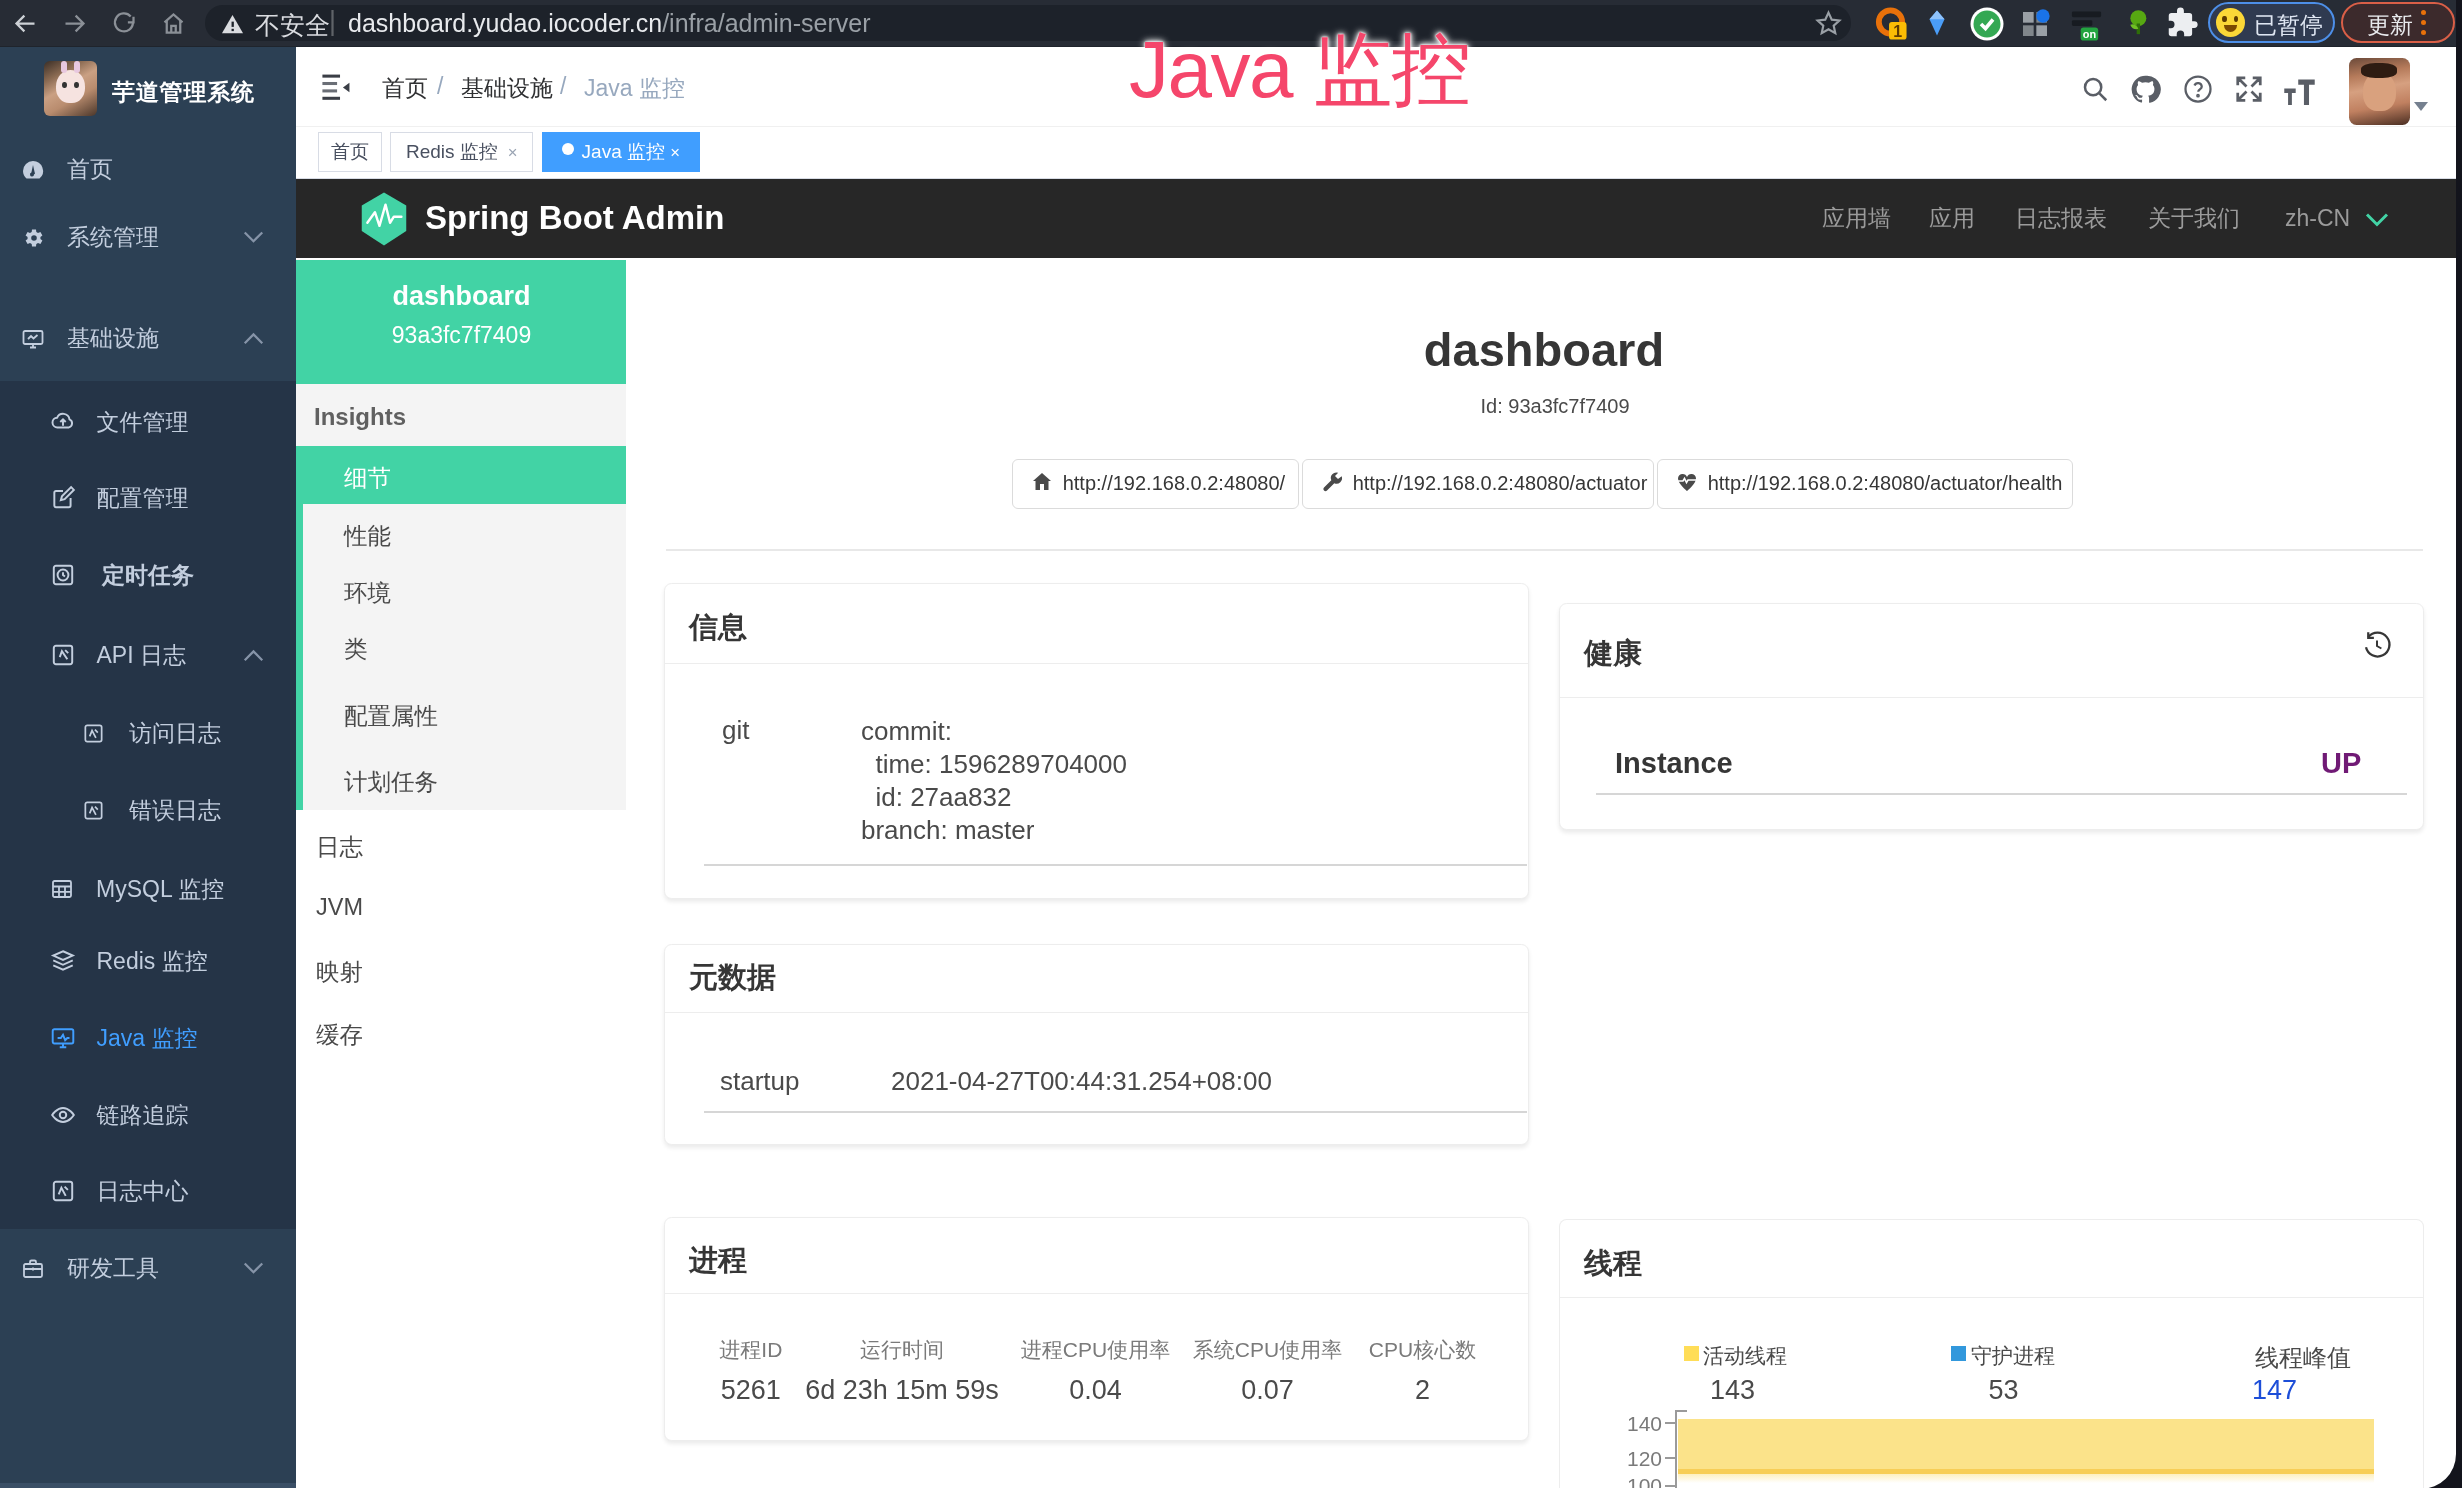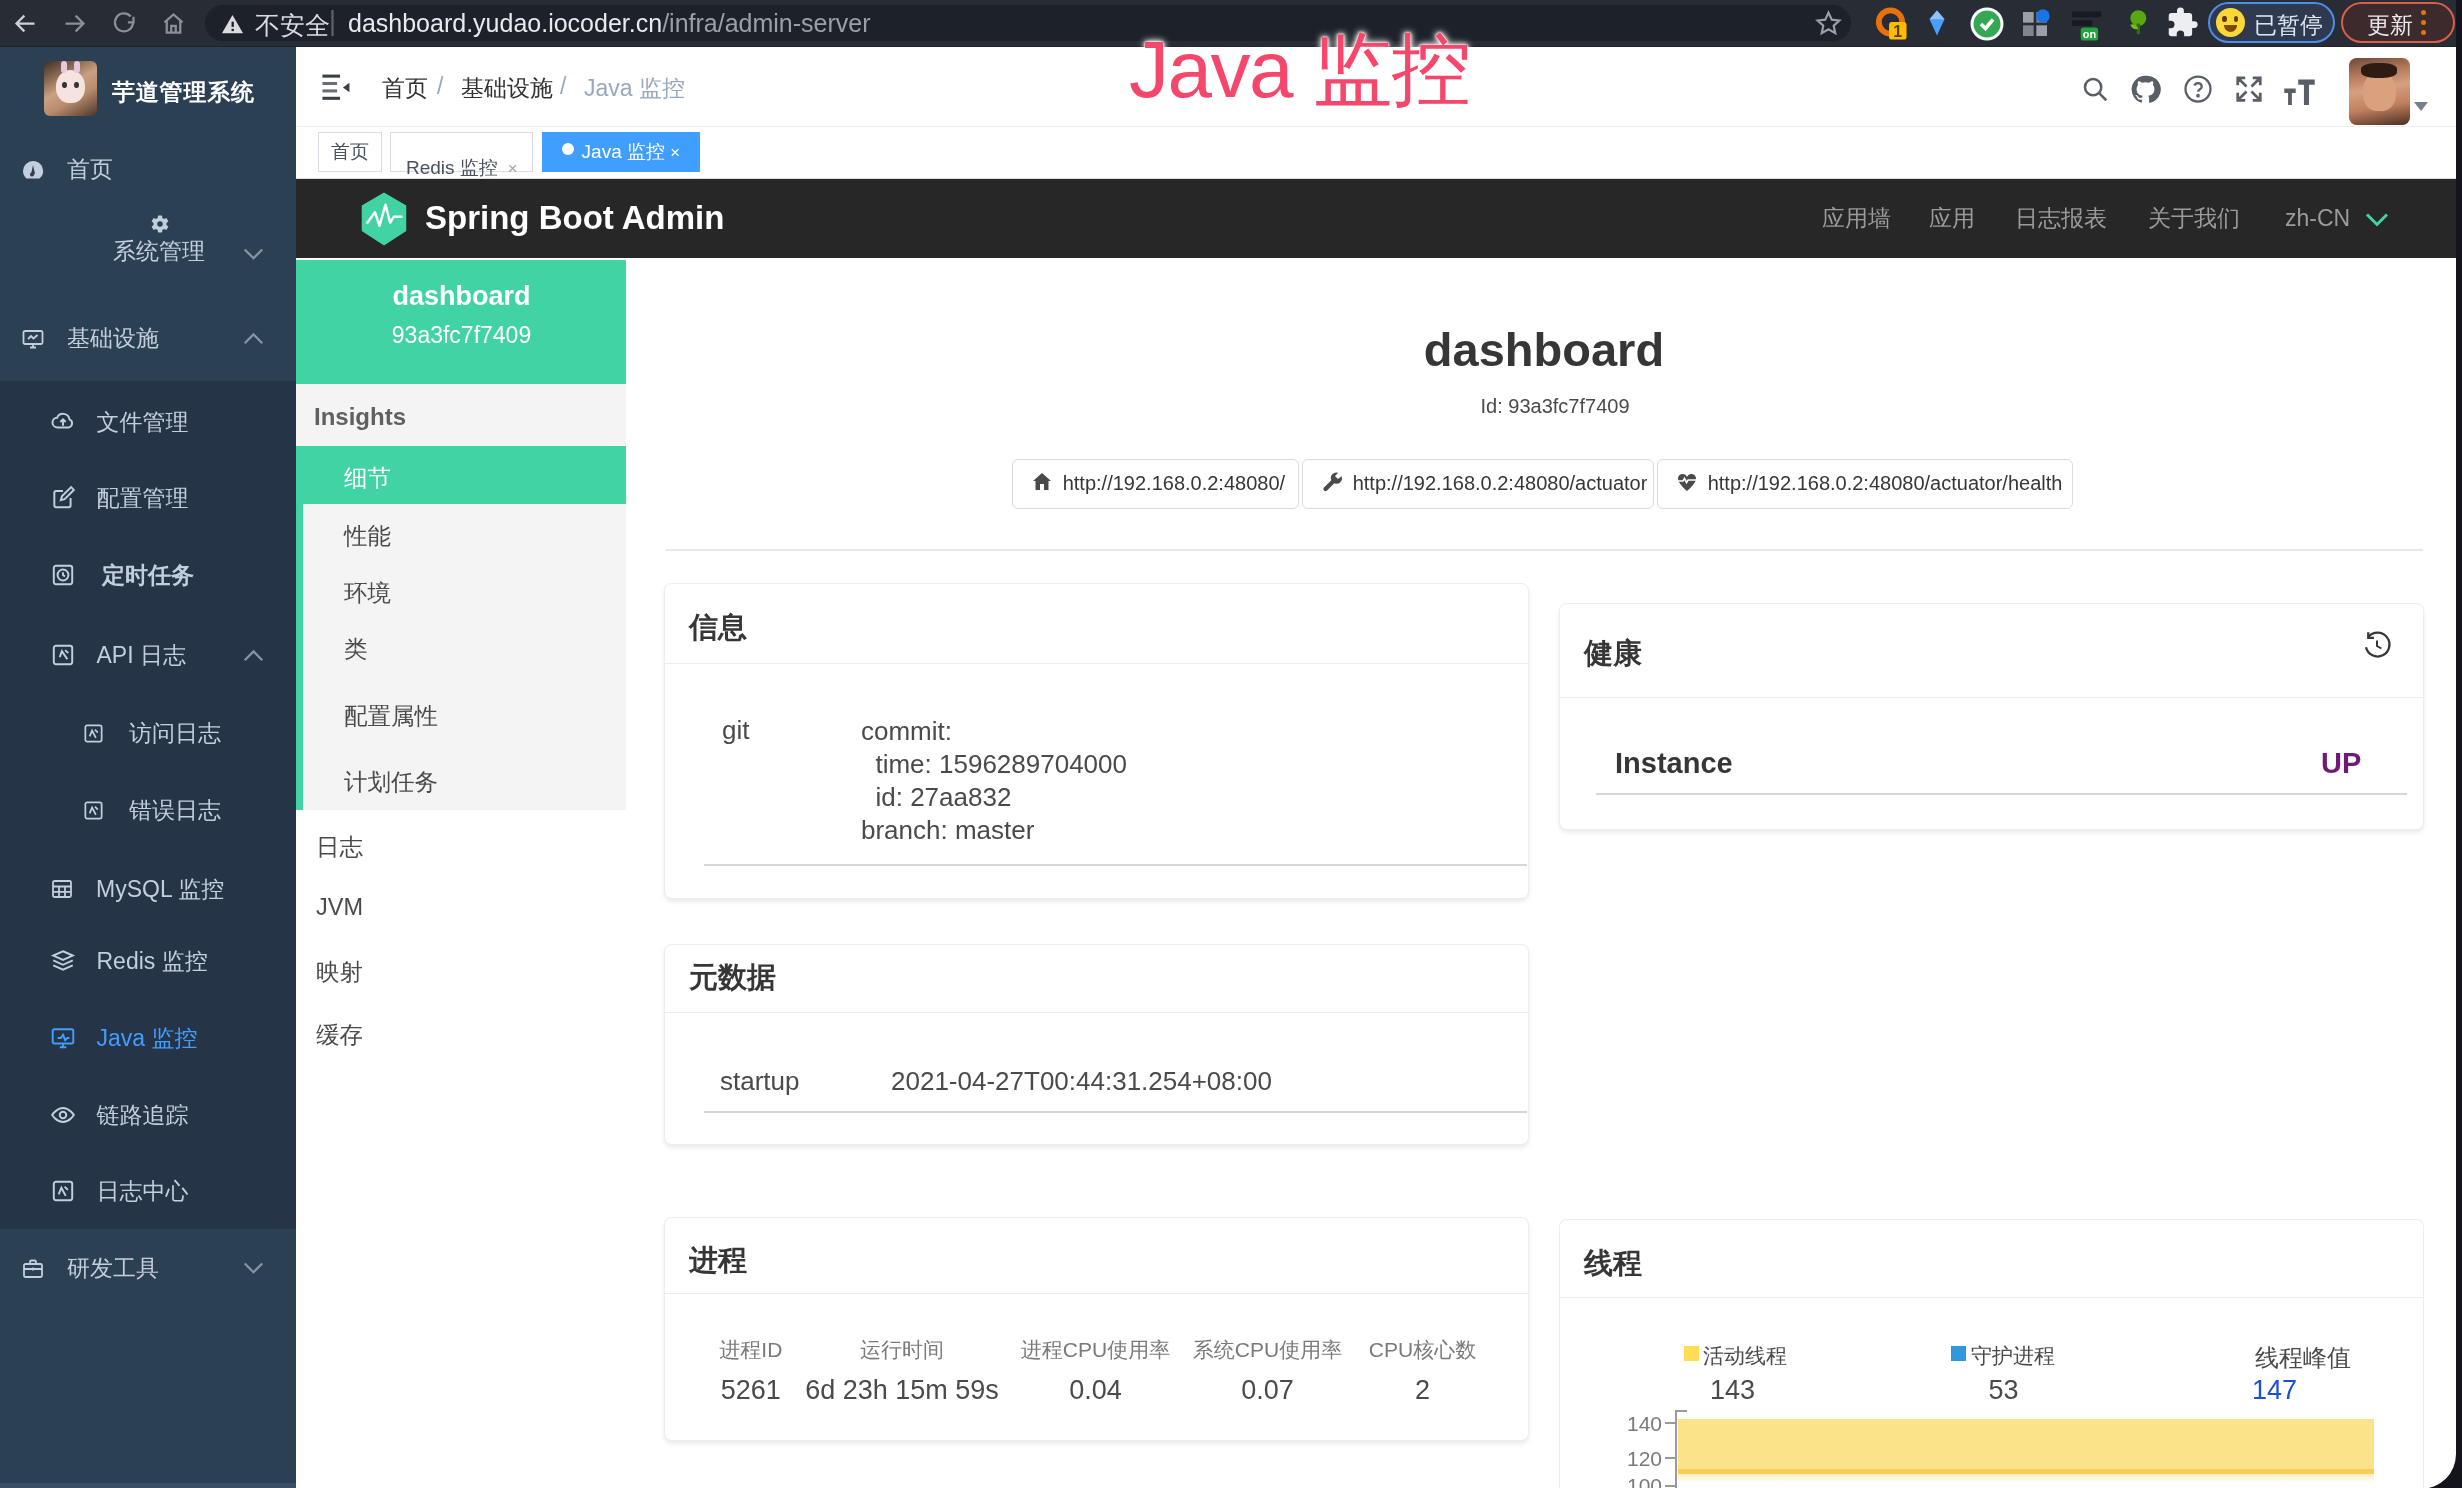--- a/index.html
+++ b/index.html
@@ -152,21 +152,21 @@
     </div>
     <div class="abs" style="left:112px;top:30px;font-size:23px;font-weight:bold;color:#fff;letter-spacing:0.8px;">芋道管理系统</div>
 
     <div class="mi" style="top:80px;height:85px;">
       <svg class="ic" style="margin-left:21px;" width="24" height="24" viewBox="0 0 24 24" fill="#c3cede">
           <path d="M12 3a10 10 0 0 0-10 10c0 3 1.4 5.8 3.5 7.6h13A10 10 0 0 0 12 3zm1 13.5a2 2 0 1 1-2.6-1.9L12 7l1.7 7.6c.2.3.3.6.3.9z"></path>
         </svg>
       <span style="margin-left:22px;">首页</span>
     </div>
 
-    <div class="mi" style="top:165px;height:85px;flex-direction:column;">
+    <div class="mi" style="top:148px;height:85px;">
       <svg class="ic" style="margin-left:21px;" width="24" height="24" viewBox="0 0 24 24" fill="#c3cede">
           <path d="M19.4 13a7.5 7.5 0 0 0 0-2l2-1.5-2-3.5-2.4 1a7.5 7.5 0 0 0-1.7-1L15 3.5h-4l-.3 2.5a7.5 7.5 0 0 0-1.7 1l-2.4-1-2 3.5 2 1.5a7.5 7.5 0 0 0 0 2l-2 1.5 2 3.5 2.4-1a7.5 7.5 0 0 0 1.7 1l.3 2.5h4l.3-2.5a7.5 7.5 0 0 0 1.7-1l2.4 1 2-3.5-2-1.5zM13 14.8a2.8 2.8 0 1 1 0-5.6 2.8 2.8 0 0 1 0 5.6z"></path>
         </svg>
       <span style="margin-left:22px;">系统管理</span>
       <svg class="abs" style="left:243px;top:35px;" width="21" height="13.7" viewBox="0 0 24 14" fill="none" stroke="#8694a8" stroke-width="2.6">
           <path d="M2 2l10 10L22 2"></path>
         </svg>
     </div>
 
     <div class="mi" style="top:249px;height:85px;">
@@ -312,21 +312,21 @@
 
     <div class="abs" style="left:2053px;top:11.4px;width:61px;height:67px;border-radius:7.6px;background:linear-gradient(170deg,#6b4a3a 0%,#b57a5a 25%,#d6a080 45%,#c08060 70%,#4a2e22 100%);overflow:hidden;">
       <div class="abs" style="left:13.7px;top:13.7px;width:33px;height:39px;border-radius:48% 48% 42% 42%;background:#d9a17e;"></div>
       <div class="abs" style="left:12px;top:4.6px;width:36px;height:15px;border-radius:40%;background:#2e1c12;"></div>
     </div>
     <div class="abs" style="left:2118px;top:55px;width:0;height:0;border-left:7.6px solid transparent;border-right:7.6px solid transparent;border-top:9px solid #75808f;"></div>
   </div>
 
   <div class="abs" id="tags">
     <div class="tag" style="left:22px;">首页</div>
-    <div class="tag" style="left:94px;padding:16px 15px;">Redis 监控 <span style="color:#9aa4b3;font-size:16.7px;margin-left:4.6px;">×</span></div>
+    <div class="tag" style="left:94px;padding:0 15px;">Redis 监控 <span style="color:#9aa4b3;font-size:16.7px;margin-left:4.6px;">×</span></div>
     <div class="tag active" style="left:246px;padding:0 19px;"><span style="display:inline-block;width:12px;height:12px;border-radius:50%;background:#fff;margin-right:7.6px;position:relative;top:-2.3px;"></span>Java 监控 <span style="font-size:16.7px;">×</span></div>
   </div>
 
   <div class="abs" id="sbahead">
 
     <svg class="abs" style="left:62px;top:12px;" width="52" height="56" viewBox="0 0 34 37">
       <path d="M17 1L31.7 9.5v17L17 36 2.3 26.5v-17z" fill="#42d3a5"></path>
       <path d="M6 21l5-7 3 9 4-14 3 12 2.5-4h5" fill="none" stroke="#fff" stroke-width="1.6" stroke-linejoin="round" stroke-linecap="round"></path>
     </svg>
     <div class="abs" style="left:129px;top:20px;font-size:33px;font-weight:bold;color:#fff;">Spring Boot Admin</div>

